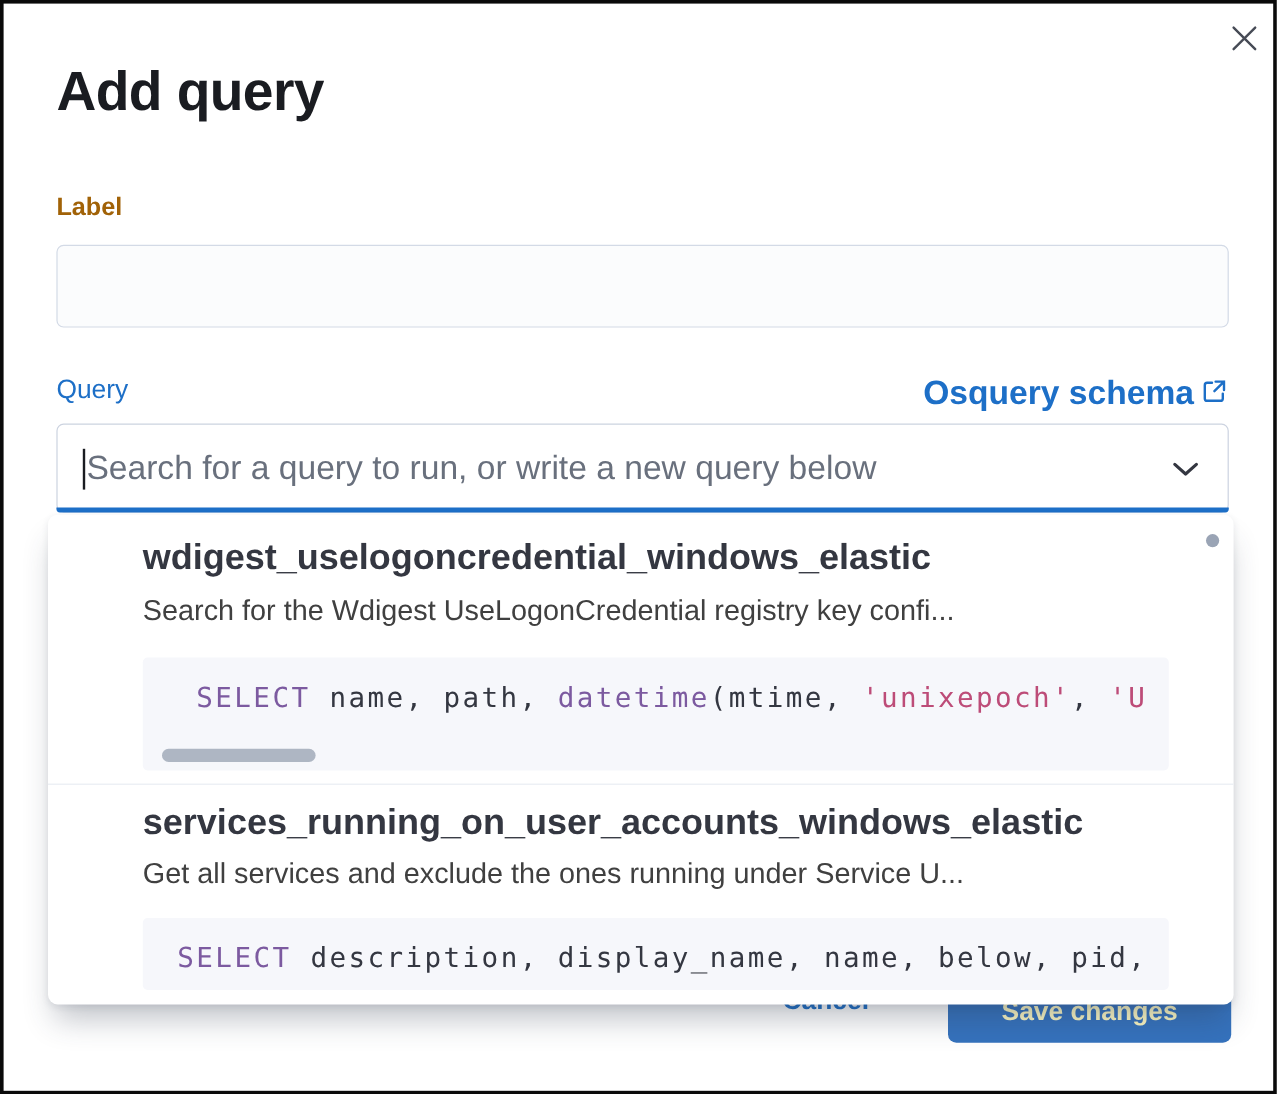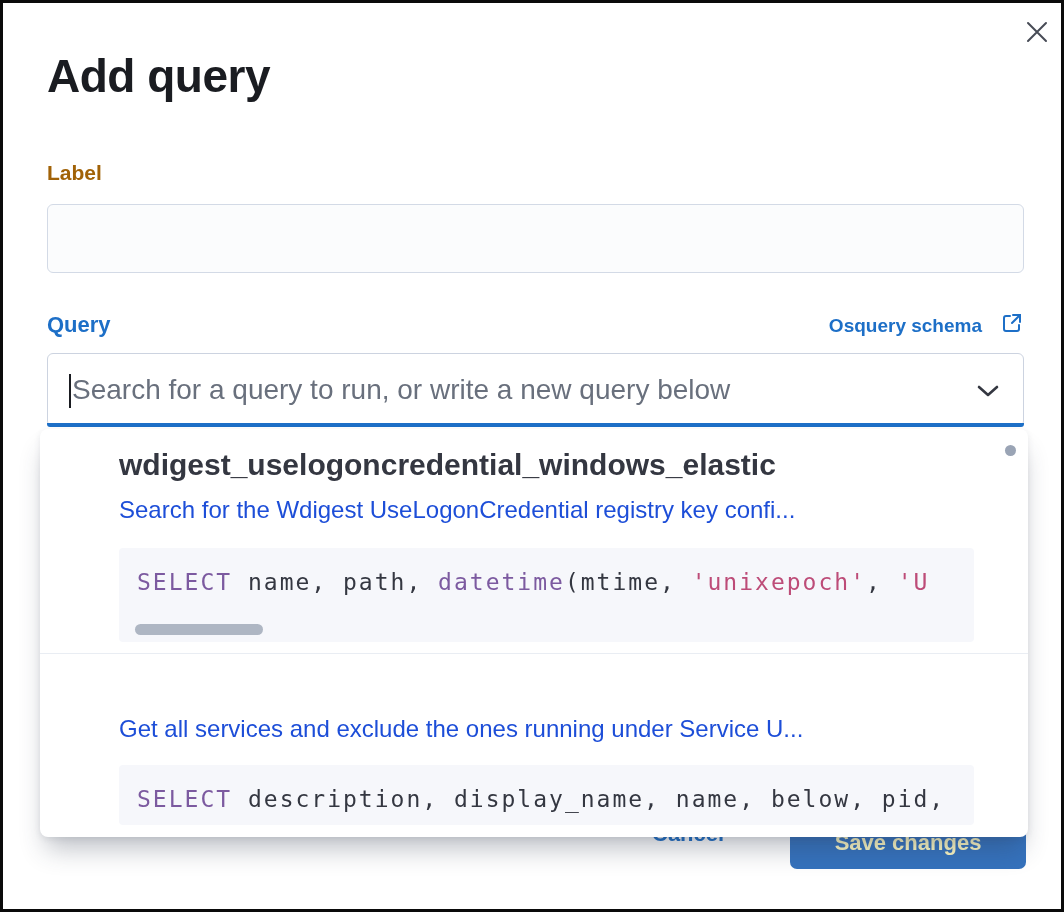--- a/index.html
+++ b/index.html
@@ -36,26 +36,26 @@
     width: 977px; height: 69px;
     background: #fbfcfd;
     border: 1px solid #d3dae6; border-radius: 6px;
     font-size: 24px; color: #343741; padding: 0 18px;
     font-family: inherit;
   }
 
   
   .query-label {
     position: absolute; left: 44px; top: 309px;
-    font-size: 22px; font-weight: 700; color: var(--primary);
+    font-size: 22px; font-weight: 400; color: var(--primary);
   }
   .schema-link {
     position: absolute; top: 309px; right: 38px;
-    display: flex; align-items: center; gap: 19px;
-    font-size: 19px; font-weight: 700; color: var(--primary);
+    display: flex; align-items: center; gap: 6px;
+    font-size: 28px; font-weight: 700; color: var(--primary);
     text-decoration: none; cursor: pointer; text-align: center;
   }
 
   
   .combobox {
     position: absolute; left: 44px; top: 350px;
     width: 977px; height: 74px;
     background: #fff;
     border: 1px solid #ccd3e0; border-radius: 6px;
   }
@@ -87,25 +87,25 @@
   .scroll-dot {
     position: absolute; top: 16px; right: 12px;
     width: 11px; height: 11px; border-radius: 50%; background: #9aa4b5;
   }
   .opt-title {
     position: absolute; left: 79px;
     font-size: 30px; font-weight: 700; color: #343741; white-space: nowrap;
   }
   .opt-desc {
     position: absolute; left: 79px;
-    font-size: 24px; color: #1d4ed8; white-space: nowrap;
+    font-size: 24px; color: #404040; white-space: nowrap;
   }
   .code {
     position: absolute; left: 79px; width: 855px;
-    background: #f6f7fb; border-radius: 4px; overflow: hidden;
+    background: #f6f7fb; border-radius: 4px; overflow: hidden; text-align: right;
   }
   .code-line {
     padding: 21px 18px 0 18px;
     font-family: "DejaVu Sans Mono", "Liberation Mono", monospace;
     font-size: 23px; letter-spacing: 2px; color: #343741; white-space: nowrap;
   }
   .tok-kw  { color: var(--keyword); }
   .tok-str { color: var(--string); }
   .hscroll-thumb {
     position: absolute; left: 16px; bottom: 7px;
@@ -178,20 +178,21 @@
 
     <div class="opt-title t1">wdigest_uselogoncredential_windows_elastic</div>
     <div class="opt-desc d1">Search for the Wdigest UseLogonCredential registry key confi...</div>
     <div class="code code-1">
       <div class="code-line"><span class="tok-kw">SELECT</span><span> name, path, </span><span class="tok-kw">datetime</span><span>(mtime, </span><span class="tok-str">'unixepoch'</span><span>, </span><span class="tok-str">'U</span></div>
       <div class="hscroll-thumb"></div>
     </div>
 
     <div class="divider"></div>
 
+    <div class="opt-title t2">services_running_on_user_accounts_windows_elastic</div>
     <div class="opt-desc d2">Get all services and exclude the ones running under Service U...</div>
     <div class="code code-2">
       <div class="code-line"><span class="tok-kw">SELECT</span><span> description, display_name, name, below, pid,</span></div>
     </div>
   </div>
 
   <button class="cancel-link">Cancel</button>
   <button class="save-btn">Save changes</button>
 
 </div>

